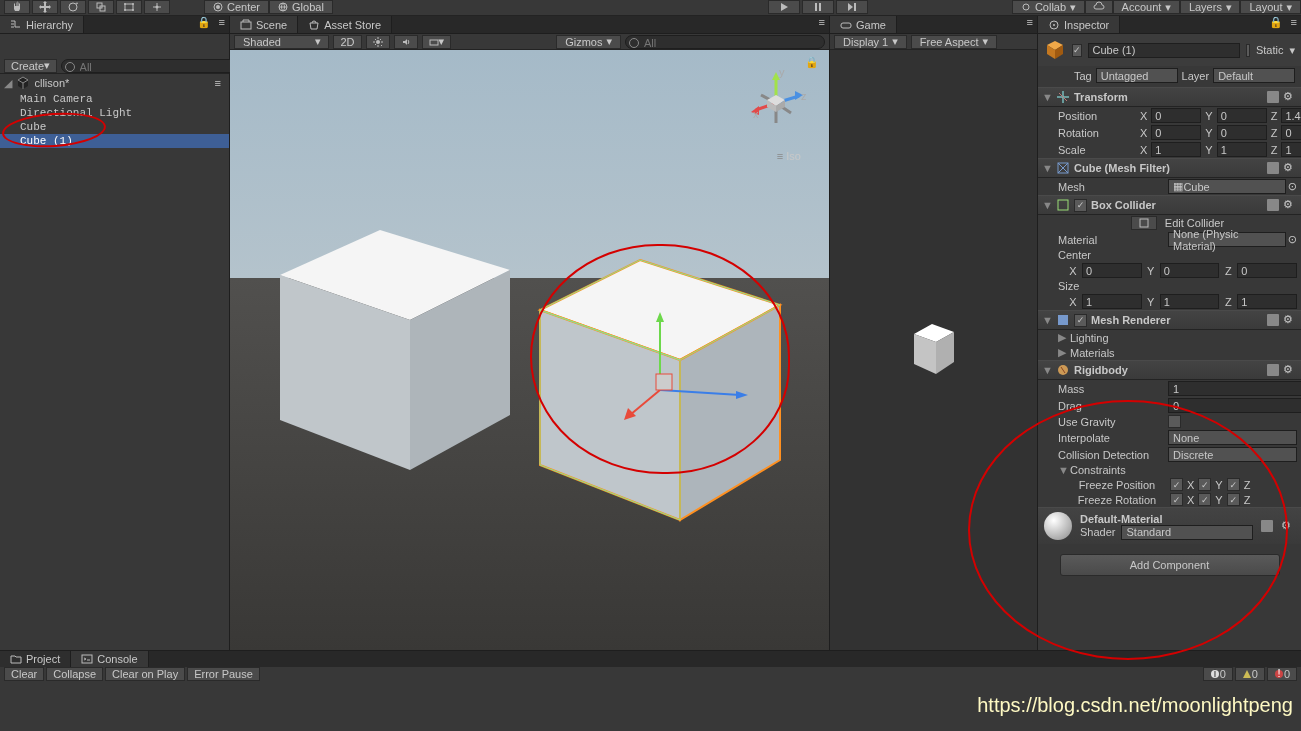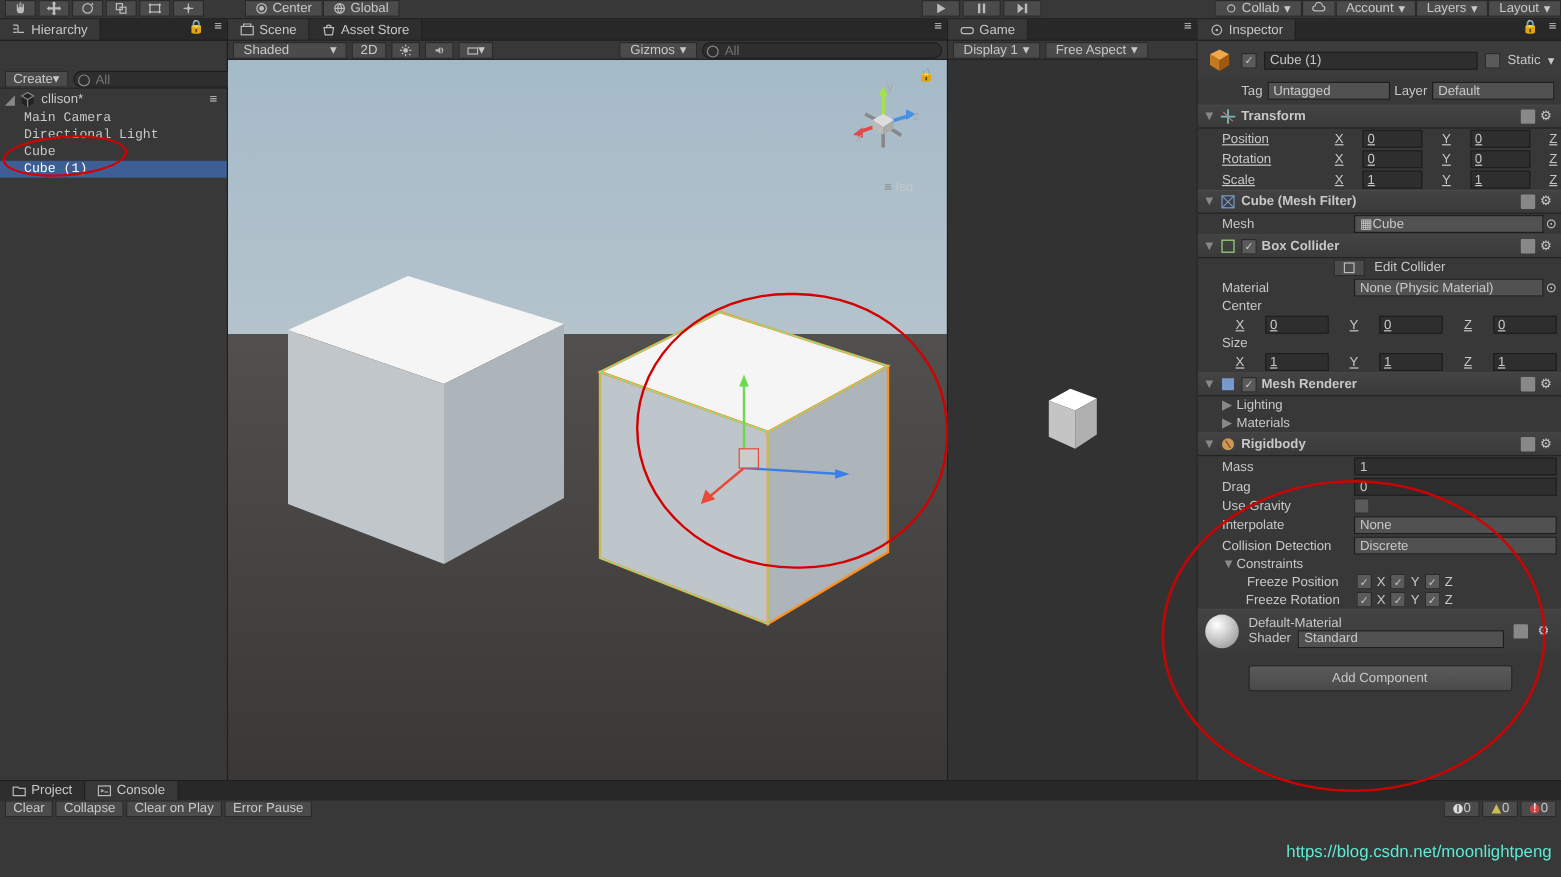--- a/index.html
+++ b/index.html
@@ -9,21 +9,21 @@
 .tool-btn { width: 26px; height: 14px; background: #4b4b4b; border: 1px solid #2a2a2a; display: flex; align-items: center; justify-content: center; cursor: pointer; }
 .tool-btn svg { width: 12px; height: 12px; }
 .pill-btn { height: 14px; background: #4b4b4b; border: 1px solid #2a2a2a; padding: 0 8px; display: flex; align-items: center; gap: 4px; cursor: pointer; }
 .spacer { flex: 1; }
 .main { display: flex; height: 634px; }
 .panel { background: #383838; display: flex; flex-direction: column; }
 .panel-tabs { height: 18px; background: #282828; display: flex; border-bottom: 1px solid #1e1e1e; }
 .tab { background: #383838; padding: 1px 10px; display: flex; align-items: center; gap: 4px; border-right: 1px solid #1e1e1e; cursor: pointer; }
 .tab.inactive { background: #2e2e2e; }
 .tab-icon { width: 12px; height: 12px; }
-.hierarchy { width: 190px; border-right: 1px solid #1e1e1e; }
+.hierarchy { width: 230px; border-right: 1px solid #1e1e1e; }
 .sub-toolbar { height: 16px; background: #383838; display: flex; align-items: center; padding: 0 4px; gap: 4px; border-bottom: 1px solid #232323; margin-top: 24px; }
 .mini-btn { padding: 0 6px; height: 14px; background: #4b4b4b; border: 1px solid #2a2a2a; display: flex; align-items: center; cursor: pointer; }
 .search { flex: 1; height: 14px; background: #2e2e2e; border: 1px solid #1e1e1e; border-radius: 7px; padding: 0 14px; position: relative; }
 .search::before { content: ""; position: absolute; left: 3px; top: 2px; width: 8px; height: 8px; border: 1px solid #888; border-radius: 50%; }
 .tree { flex: 1; background: #383838; overflow: auto; }
 .tree-scene { padding: 2px 4px; display: flex; align-items: center; gap: 4px; }
 .tree-item { padding: 1px 4px 1px 20px; cursor: pointer; font-family: Liberation Mono, monospace; }
 .tree-item.selected { background: #3e5f96; color: #fff; }
 .scene-area { width: 600px; border-right: 1px solid #1e1e1e; display: flex; flex-direction: column; }
 .scene-toolbar { height: 16px; background: #383838; display: flex; align-items: center; padding: 0 4px; gap: 4px; border-bottom: 1px solid #232323; }
@@ -39,36 +39,36 @@
 .obj-row2 { display: flex; align-items: center; gap: 4px; padding: 2px 6px 4px 36px; }
 .text-field { flex: 1; height: 15px; background: #2e2e2e; border: 1px solid #1e1e1e; padding: 0 4px; color: #c8c8c8; }
 .drop-field { flex: 1; height: 15px; background: #515151; border: 1px solid #1e1e1e; padding: 0 4px; display: flex; align-items: center; cursor: pointer; }
 .component-hdr { background: linear-gradient(#434343, #3a3a3a); border-top: 1px solid #4a4a4a; border-bottom: 1px solid #232323; padding: 2px 4px; display: flex; align-items: center; gap: 4px; cursor: pointer; }
 .fold { width: 10px; color: #888; }
 .comp-icon { width: 14px; height: 14px; display: flex; align-items: center; justify-content: center; }
 .comp-title { font-weight: bold; flex: 1; }
 .gear-btn { width: 14px; height: 14px; cursor: pointer; }
 .prop-row { display: flex; align-items: center; padding: 1px 4px 1px 20px; gap: 2px; }
 .prop-label { flex: 0 0 108px; }
-.xyz-row { display: flex; align-items: center; padding: 1px 4px 1px 20px; gap: 16px; text-decoration: underline; }
+.xyz-row { display: flex; align-items: center; padding: 1px 4px 1px 20px; gap: 4px; }
 .xyz-label { flex: 0 0 78px; }
 .axis-lbl { width: 10px; text-align: center; }
 .axis-field { width: 50px; height: 15px; background: #2e2e2e; border: 1px solid #1e1e1e; padding: 0 3px; color: #c8c8c8; flex: 1; }
 .check { width: 13px; height: 13px; background: #5a5a5a; border: 1px solid #2a2a2a; display: flex; align-items: center; justify-content: center; cursor: pointer; }
 .check.on::after { content: "✓"; font-size: 9px; color: #c8c8c8; }
 .freeze-row { display: flex; align-items: center; padding: 1px 4px 1px 30px; gap: 4px; text-align: center; }
 .freeze-label { flex: 0 0 98px; }
 .add-comp-btn { margin: 10px auto; width: 220px; height: 22px; background: linear-gradient(#5a5a5a, #4a4a4a); border: 1px solid #2a2a2a; display: flex; align-items: center; justify-content: center; cursor: pointer; border-radius: 3px; }
 .bottom { height: 32px; background: #383838; border-top: 1px solid #1e1e1e; display: flex; flex-direction: column; }
 .bot-tabs { height: 16px; background: #282828; display: flex; }
 .bot-toolbar { height: 16px; display: flex; align-items: center; gap: 2px; padding: 0 4px; }
 .material-sec { display: flex; align-items: center; gap: 8px; padding: 4px 6px; background: linear-gradient(#434343, #3a3a3a); border-top: 1px solid #4a4a4a; }
 .mat-sphere { width: 28px; height: 28px; border-radius: 50%; background: radial-gradient(circle at 35% 30%, #fff, #888); }
 .annotation { position: absolute; border: 2px solid #d40000; border-radius: 50%; pointer-events: none; }
-.watermark { position: absolute; bottom: 14px; right: 8px; color: #5eead4; font-size: 14px; }
+.watermark { position: absolute; bottom: 14px; right: 8px; color: #fef9c3; font-size: 20px; }
 .opt-btn { padding: 0 4px; cursor: pointer; }
 .book-icon { width: 12px; height: 12px; display: inline-block; background: #888; border-radius: 1px; }
 </style>
 </head>
 <body>
 
 <div class="topbar">
   <div class="tool-group">
     <div class="tool-btn">
         <svg viewBox="0 0 12 12">
@@ -544,21 +544,21 @@
           <span>X</span>
           <div class="check on"></div>
           <span>Y</span>
           <div class="check on"></div>
           <span>Z</span>
         </div>
 
       <div class="material-sec">
         <div class="mat-sphere"></div>
         <div style="flex:1">
-          <div style="font-weight:normal">Default-Material</div>
+          <div style="font-weight:bold">Default-Material</div>
           <div style="display:flex;gap:6px;align-items:center">
               <span>Shader</span>
               <div class="drop-field">
                 <span>Standard</span>
               </div>
             </div>
         </div>
         <span class="book-icon"></span>
         <span class="gear-btn">⚙</span>
       </div>

